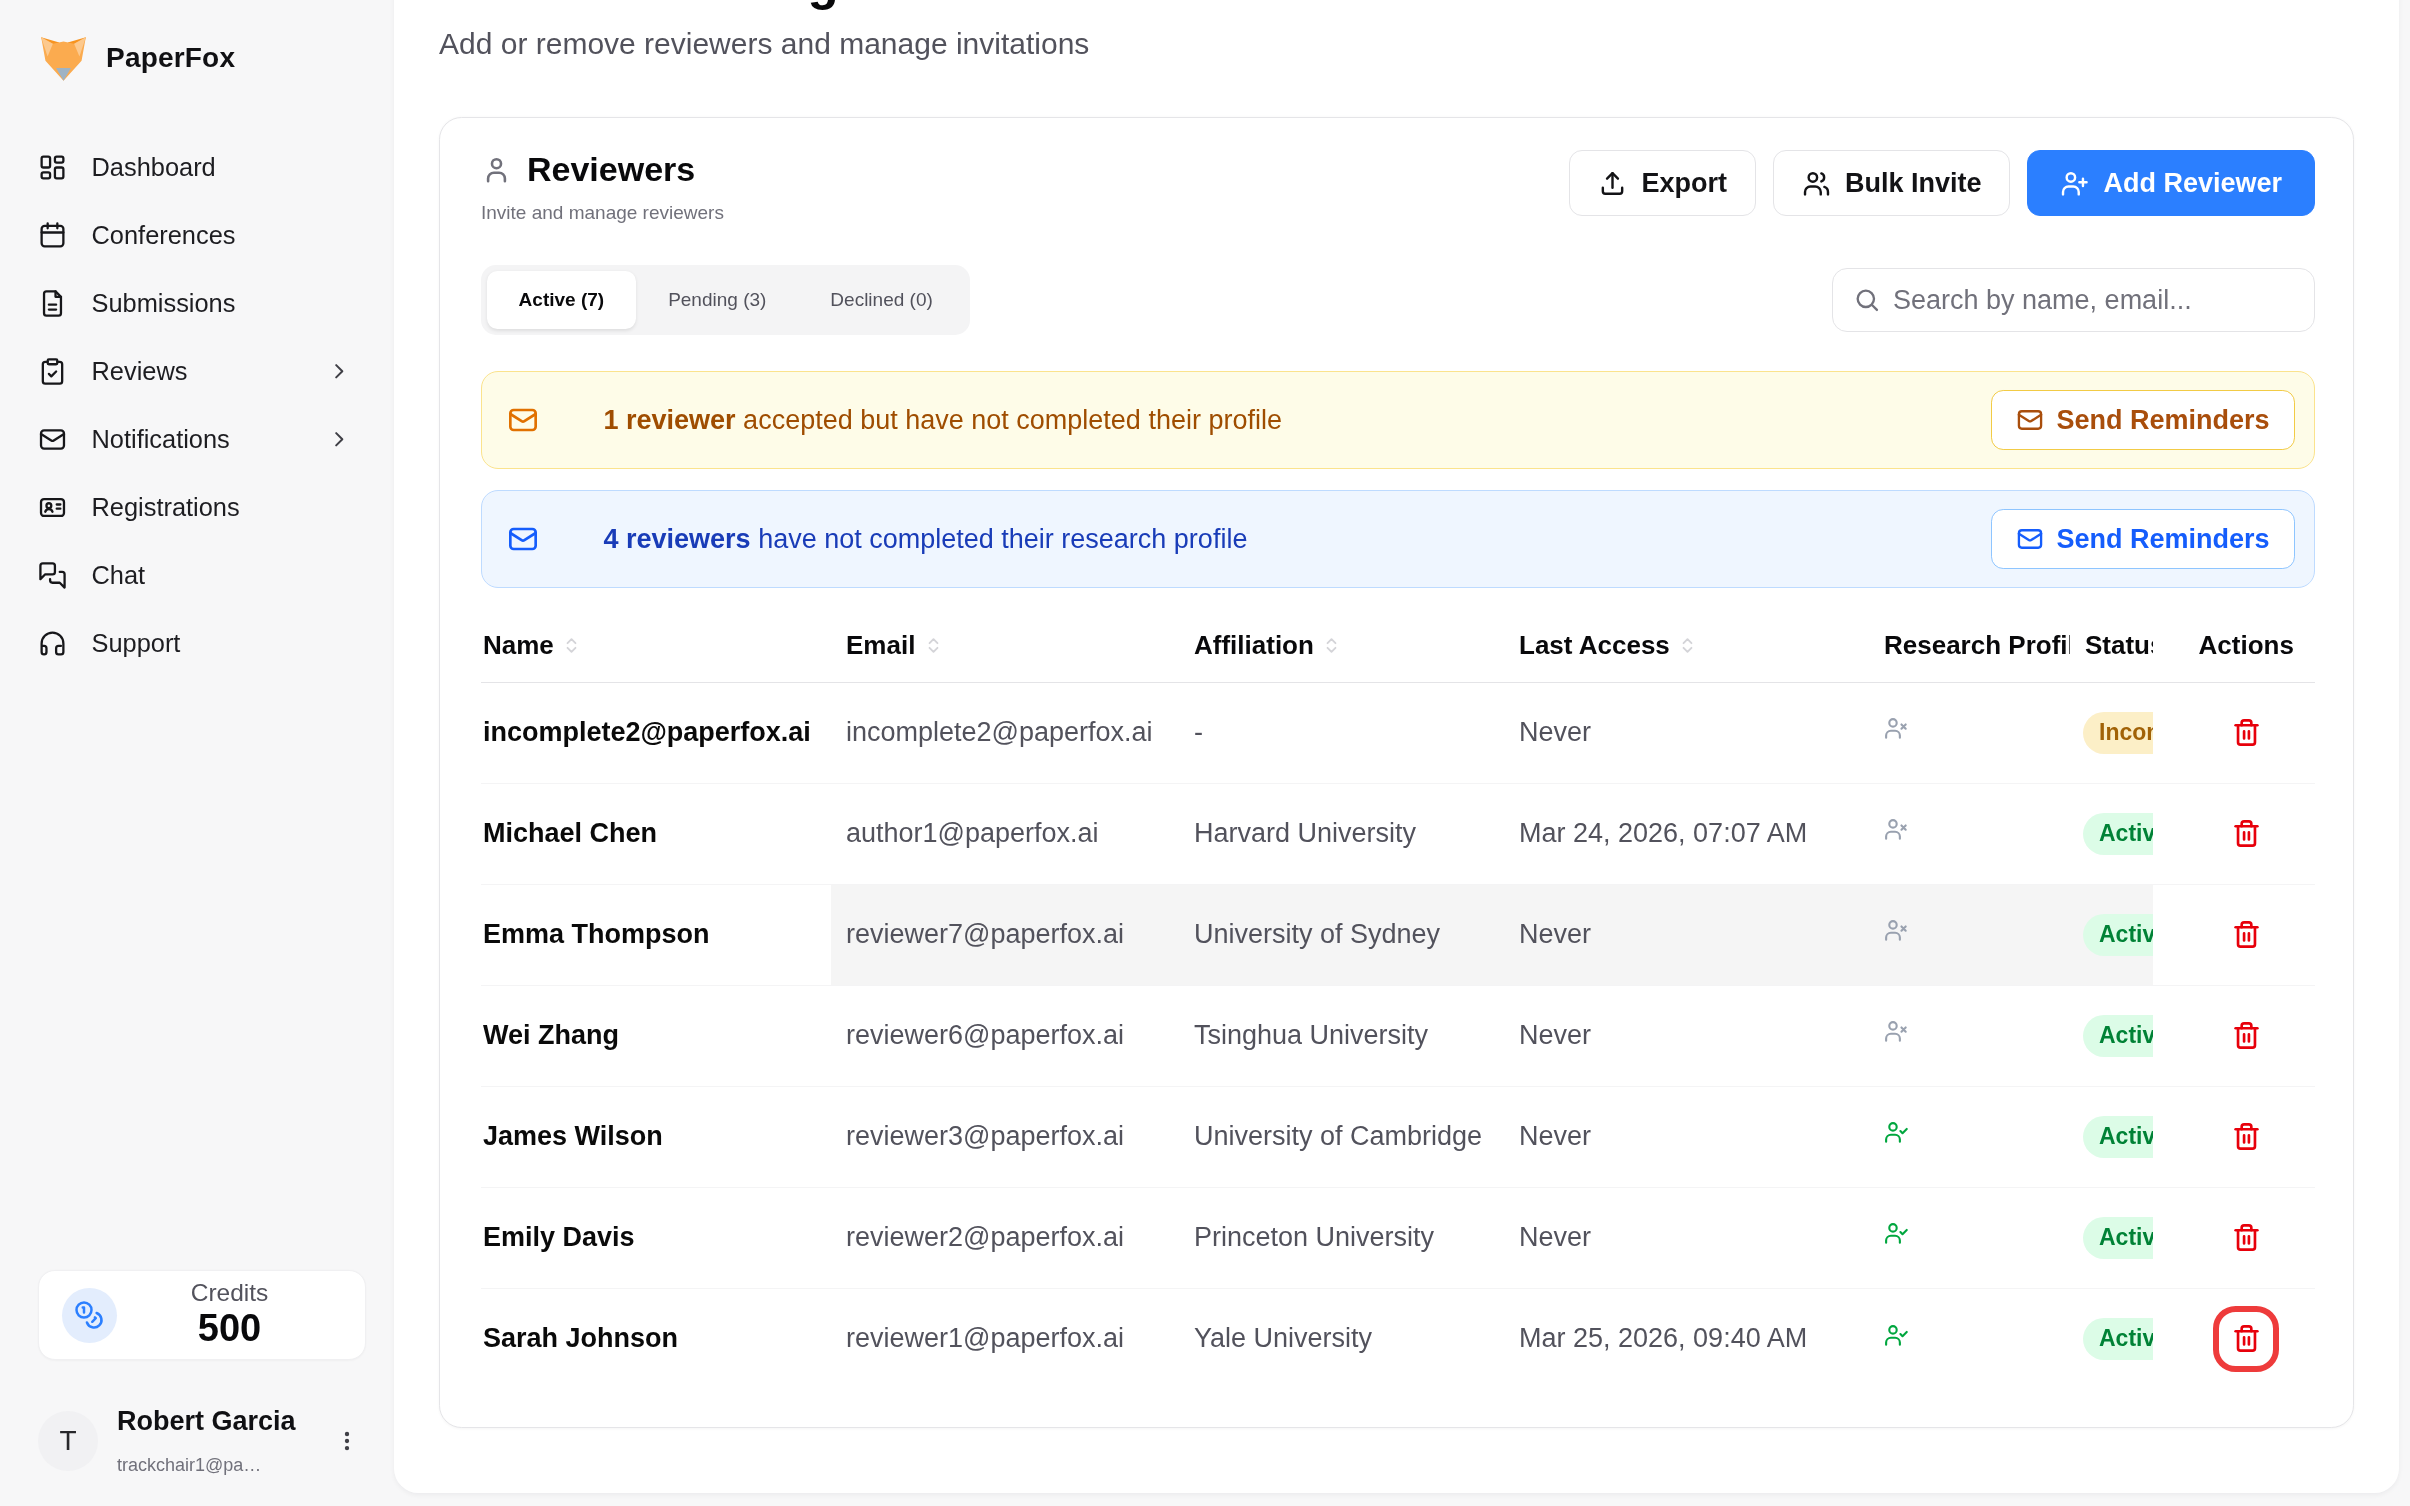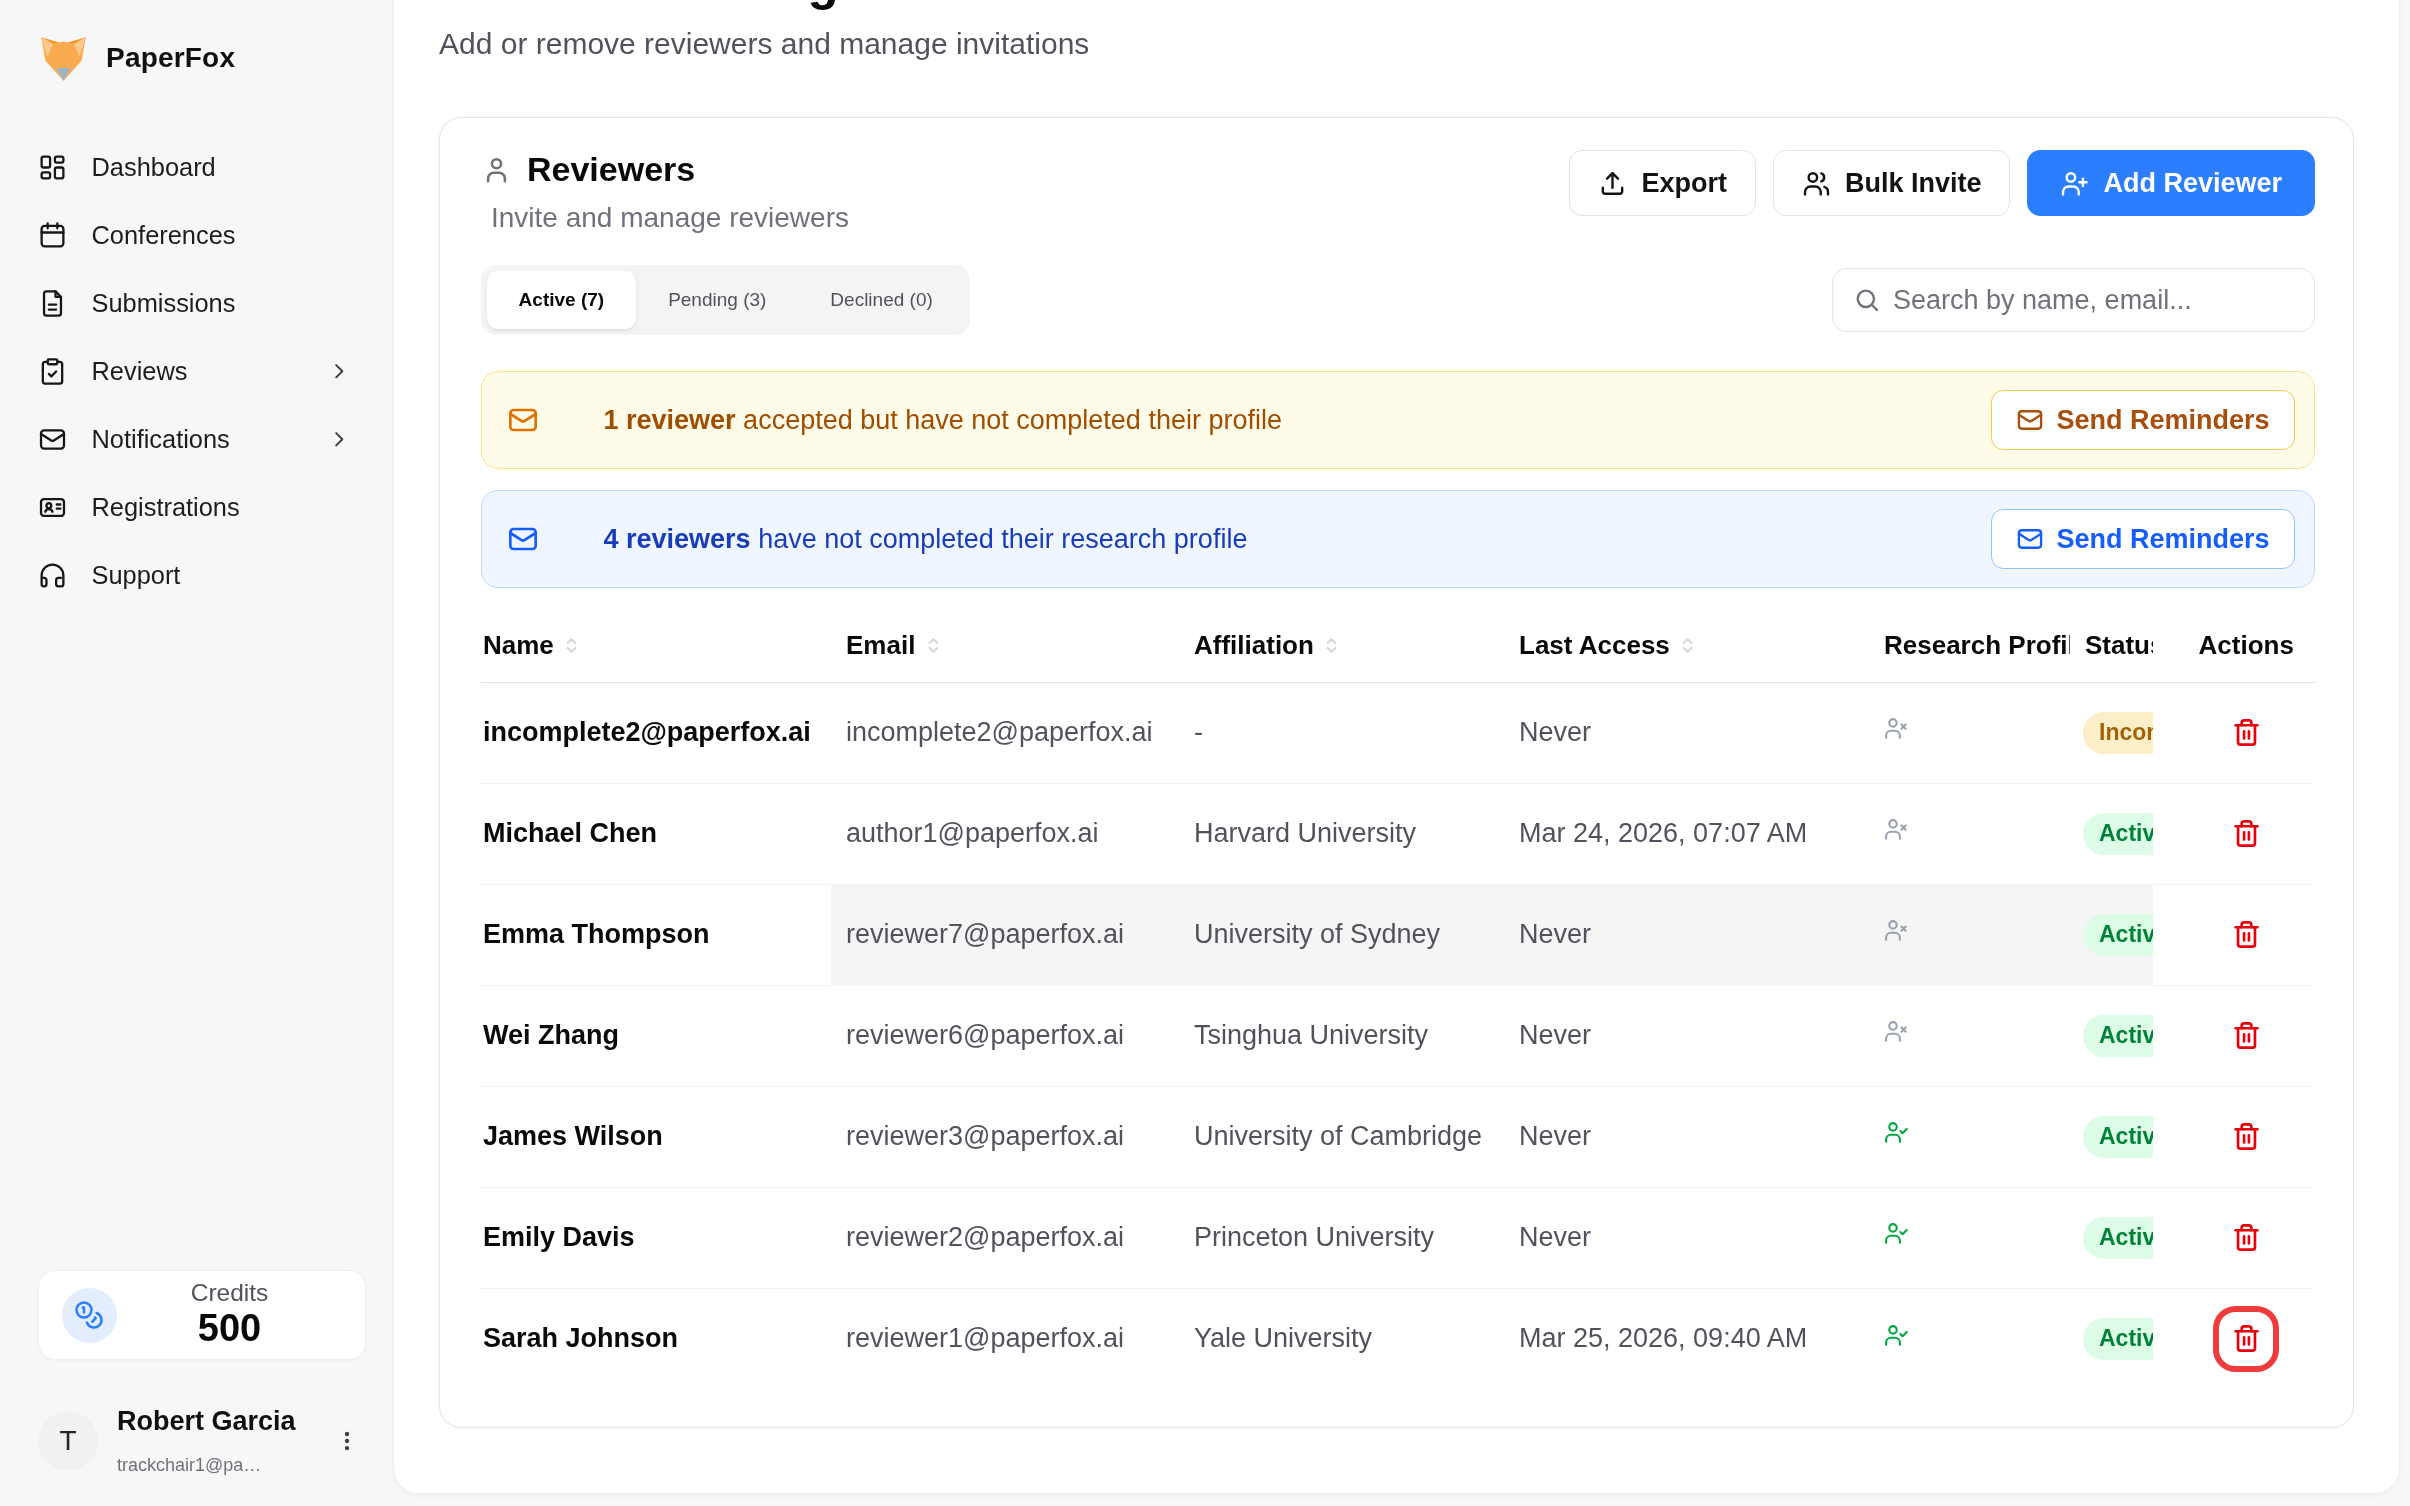--- a/index.html
+++ b/index.html
@@ -60,21 +60,21 @@
 
   
   .card {
     margin-top:56px; height:1311px; border:1.4px solid #e5e5e8; border-radius:22.6px;
     padding:32px 38px 0 41px; background:#fff; box-shadow:0 0.9px 2.8px rgba(0,0,0,.04);
   }
   .card-head { display:flex; justify-content:space-between; align-items:flex-start; height:102px; margin-bottom:13px; }
   .card-title-row { display:flex; align-items:center; gap:15px; }
   .card-title { font-size:34px; font-weight:700; color:#09090b; }
   .card-title-row .ticon { color:#71717b; }
-  .card-sub { margin-top:13px; font-size:28px; color:#71717b;margin-left:10px; }
+  .card-sub { margin-top:13px; font-size:19px; color:#71717b; }
   .head-actions { display:flex; gap:17px; }
   .btn {
     height:66px; border-radius:13px; border:1.4px solid #e4e4e7; background:#fff;
     display:inline-flex; align-items:center; gap:14px; padding:0 28px;
     font-size:27px; font-weight:600; color:#131316; font-family:inherit; cursor:pointer;
   }
   .btn.primary { background:#2b7fff; border-color:#2b7fff; color:#fff; padding:0 32px; }
 
   
   .toolbar { display:flex; justify-content:space-between; align-items:center; height:70px; margin-bottom:36px; }
@@ -226,20 +226,29 @@
     <div class="nav-item">
       <span class="nicon">
         <svg width="29" height="29" viewBox="0 0 24 24" fill="none" stroke="currentColor" stroke-width="1.9" stroke-linecap="round" stroke-linejoin="round">
             <rect x="2.5" y="5" width="19" height="14" rx="2.5"></rect>
             <circle cx="9" cy="10.5" r="2"></circle>
             <path d="M6 15.5a3.2 3.2 0 0 1 6 0"></path>
             <path d="M15.5 9.5h3M15.5 13h3"></path>
           </svg>
       </span>
       <span>Registrations</span>
+    </div>
+    <div class="nav-item">
+      <span class="nicon">
+        <svg width="29" height="29" viewBox="0 0 24 24" fill="none" stroke="currentColor" stroke-width="1.9" stroke-linecap="round" stroke-linejoin="round">
+            <path d="M14 9a2 2 0 0 1-2 2H6l-4 4V4a2 2 0 0 1 2-2h8a2 2 0 0 1 2 2z"></path>
+            <path d="M18 9h2a2 2 0 0 1 2 2v11l-4-4h-6a2 2 0 0 1-2-2v-1"></path>
+          </svg>
+      </span>
+      <span>Chat</span>
     </div>
     <div class="nav-item">
       <span class="nicon">
         <svg width="29" height="29" viewBox="0 0 24 24" fill="none" stroke="currentColor" stroke-width="1.9" stroke-linecap="round" stroke-linejoin="round">
             <path d="M3 14h2a2 2 0 0 1 2 2v3a2 2 0 0 1-2 2H5a2 2 0 0 1-2-2v-7a9 9 0 0 1 18 0v7a2 2 0 0 1-2 2h-2a2 2 0 0 1-2-2v-3a2 2 0 0 1 2-2h2"></path>
           </svg>
       </span>
       <span>Support</span>
     </div>
   </nav>

